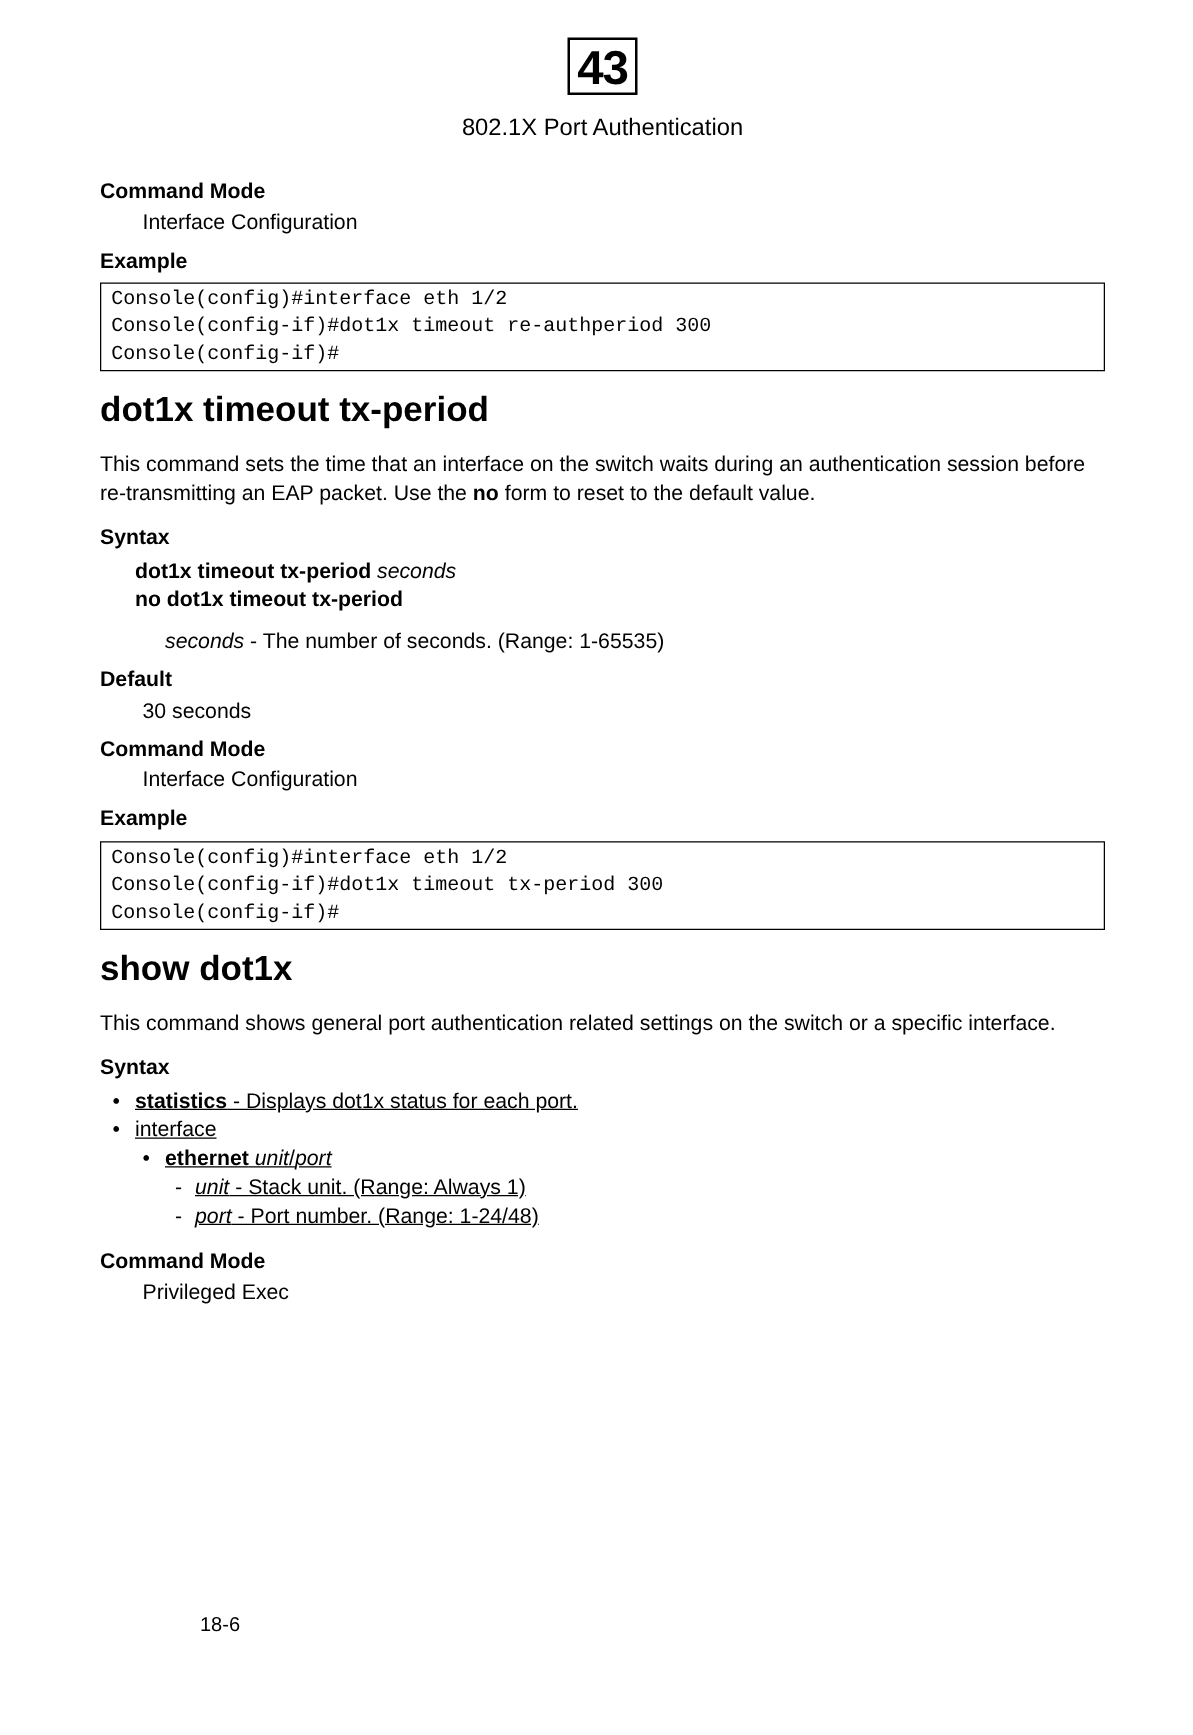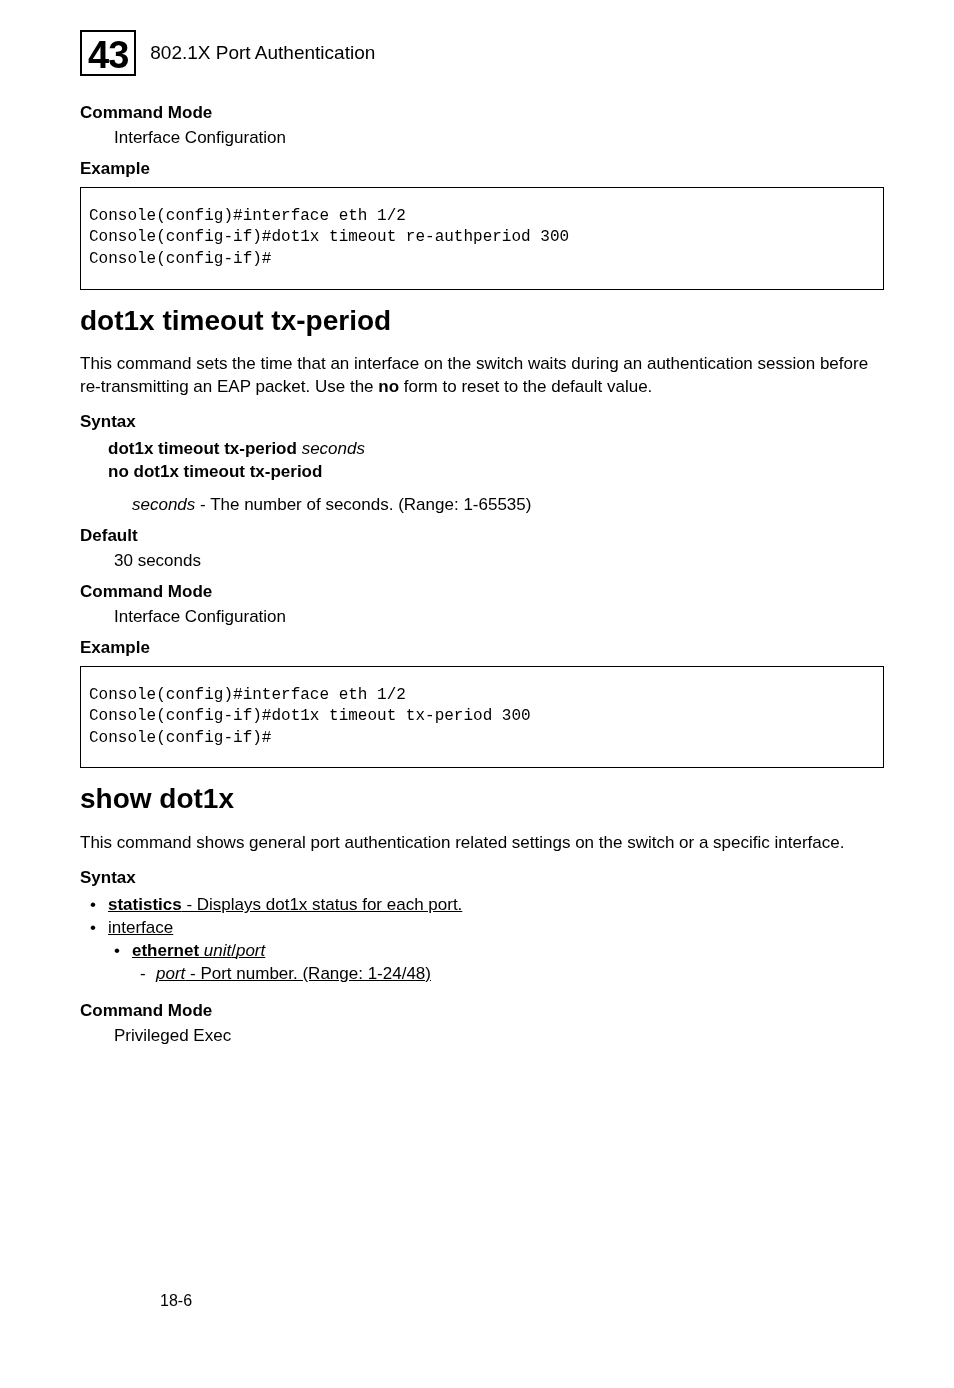--- a/index.html
+++ b/index.html
@@ -11,20 +11,21 @@
       height: 1388px;
       padding: 30px 70px 30px 80px;
       font-size: 17px;
       line-height: 1.35;
     }
     .header-row {
       display: flex;
       align-items: center;
       gap: 14px;
       margin-bottom: 26px;
+      flex-direction: column;
     }
     .chap-badge {
       display: flex;
       align-items: center;
       border: 2px solid #000;
       padding: 4px 6px 0px 6px;
     }
     .chap-num {
       font-weight: 900;
       font-size: 38px;
@@ -40,21 +41,21 @@
       font-size: 17px;
       margin-top: 6px;
     }
     .indent1 {
       margin-left: 34px;
       margin-top: 2px;
       margin-bottom: 8px;
     }
     .codebox {
       border: 1px solid #000;
-      padding: 18px 8px;
+      padding: 2px 8px;
       font-family: "Courier New", Courier, monospace;
       font-size: 16px;
       white-space: pre;
       margin-top: 6px;
       margin-bottom: 8px;
     }
     .h2 {
       font-weight: bold;
       font-size: 28px;
       margin-top: 12px;
@@ -164,20 +165,21 @@
 <div class="para">This command shows general port authentication related settings on the switch or a specific interface.</div>
 
 <div class="sect-h">Syntax</div>
 <div class="syntax-block">
   <ul class="bullet-list">
     <li><span class="b">statistics</span><span> - Displays dot1x status for each port.</span></li>
     <li><span>interface</span>
       <ul class="sub-list">
         <li><span class="b">ethernet</span><span class="i"> unit</span><span>/</span><span class="i">port</span>
           <ul class="dash-list">
+            <li><span class="i">unit</span><span> - Stack unit. (Range: Always 1)</span></li>
             <li><span class="i">port</span><span> - Port number. (Range: 1-24/48)</span></li>
           </ul>
         </li>
       </ul>
     </li>
   </ul>
 </div>
 
 <div class="gap8"></div>
 <div class="sect-h">Command Mode</div>

